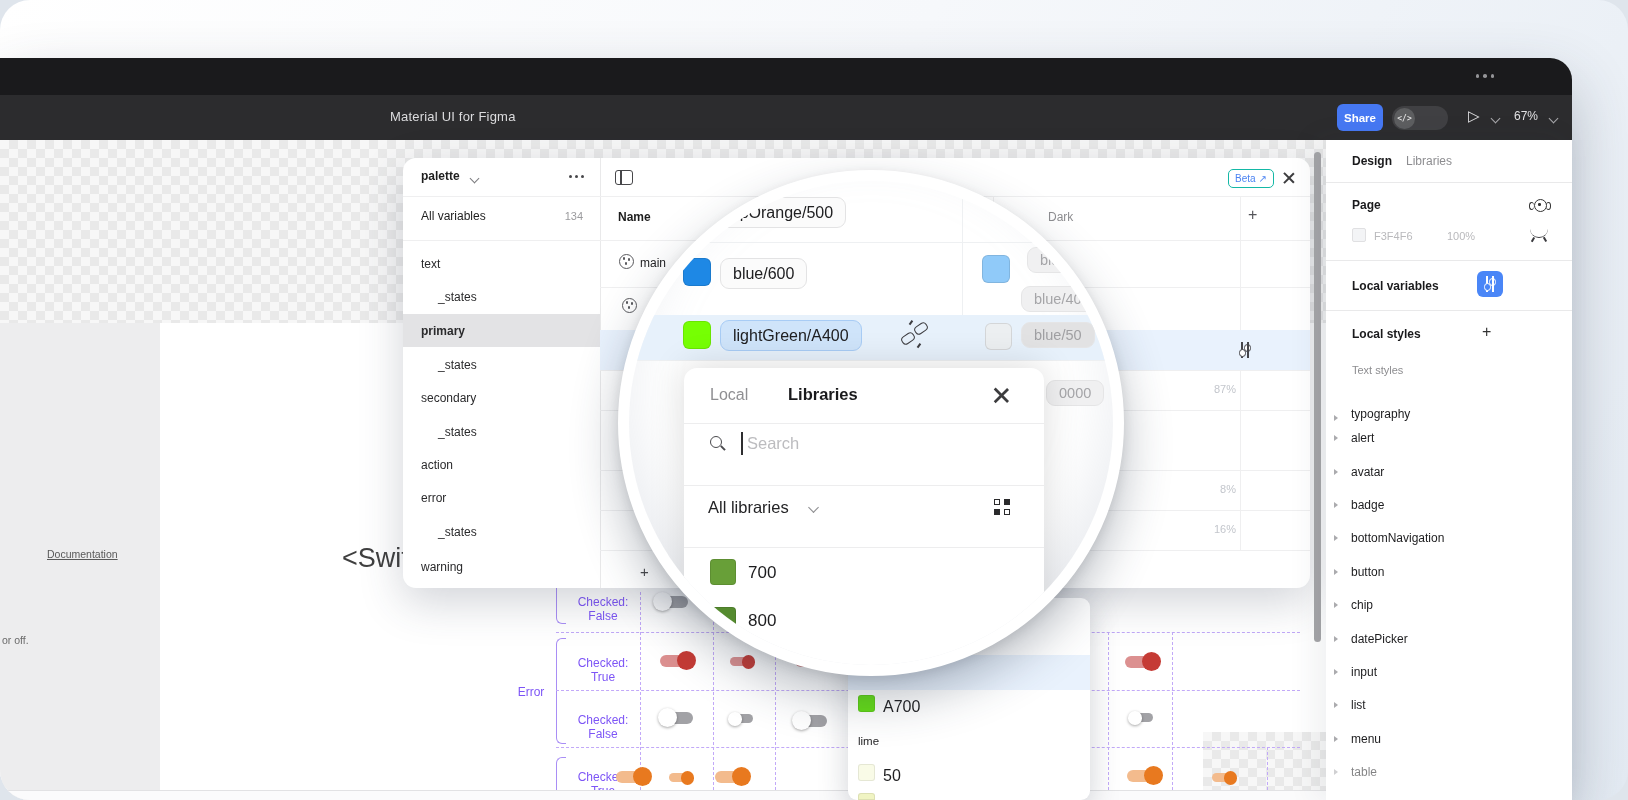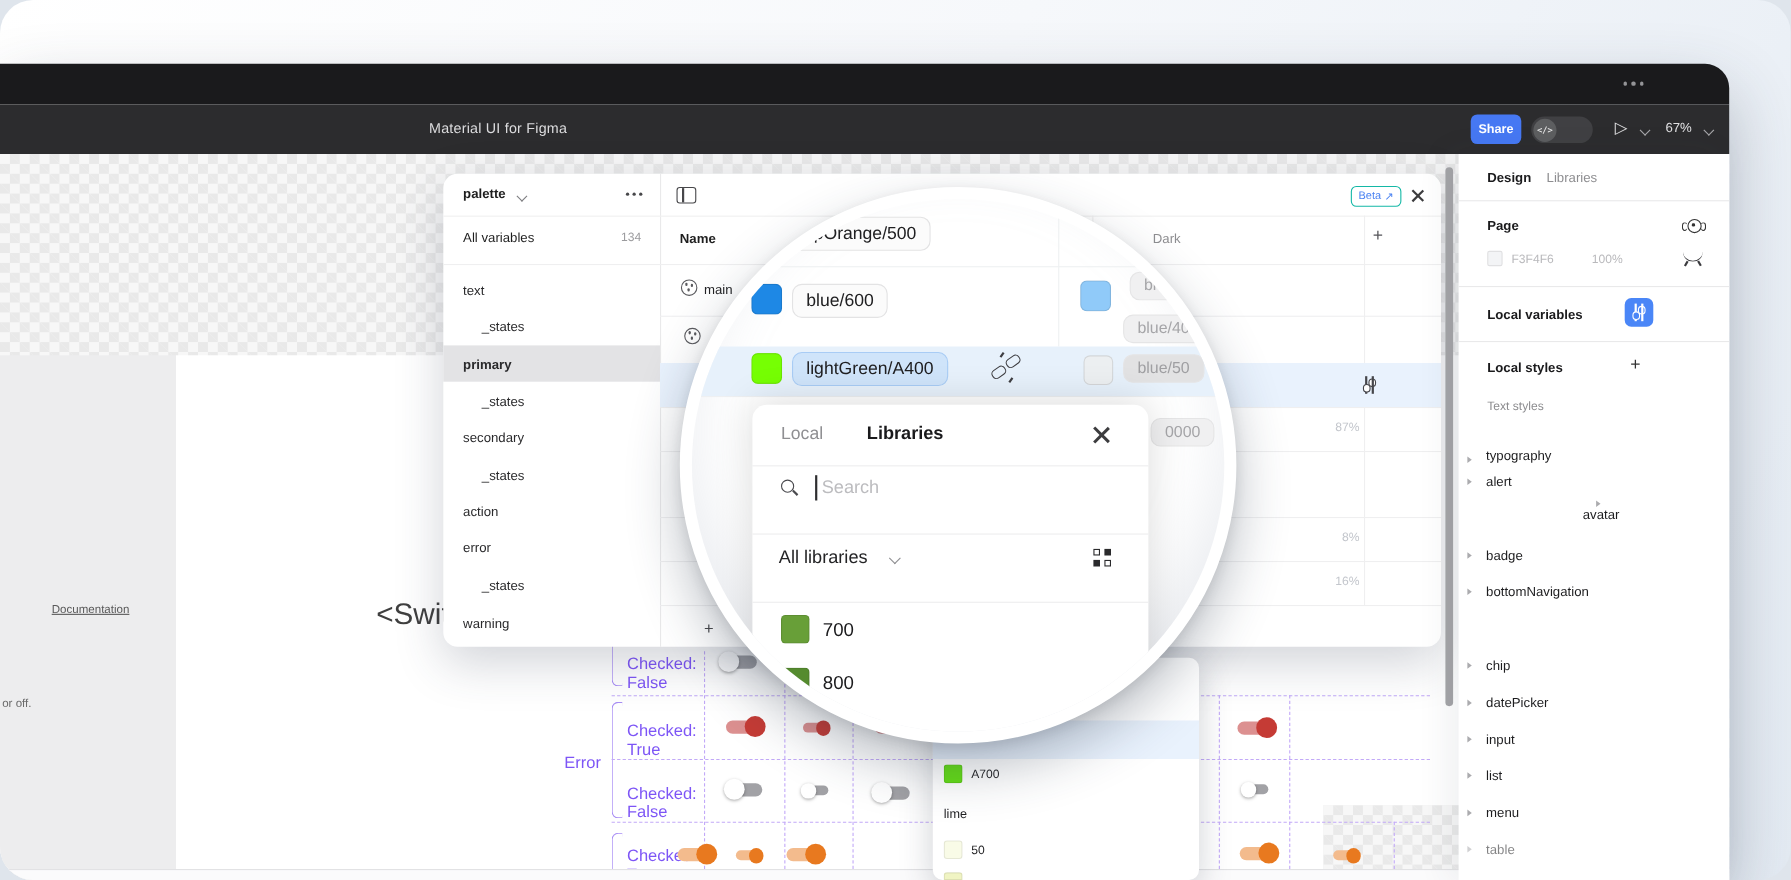--- a/index.html
+++ b/index.html
@@ -34,21 +34,21 @@
   #doc-fragment{left:2px;top:311px;font-size:10.5px;color:#6b6b6b;}
   #switch-frame{left:160px;top:183px;width:1185px;height:607px;background:#ffffff;}
   #frame-title{left:182px;top:220px;font-size:27px;color:#3f3f3f;}
   #checker-cut{left:1203px;top:592px;width:142px;height:148px;
     background-color:#f7f7f7;
     background-image:linear-gradient(45deg,#e9e9e9 25%,transparent 25%,transparent 75%,#e9e9e9 75%),
                      linear-gradient(45deg,#e9e9e9 25%,transparent 25%,transparent 75%,#e9e9e9 75%);
     background-size:18px 18px;background-position:0 0,9px 9px;}
   #bottom-strip{left:0;top:790px;width:1572px;height:10px;background:#fbfbfc;border-top:1px solid #e2e2e4;}
   
-  .ann-label{font-size:15px;color:#7d55f6;width:66px;text-align:left;}
+  .ann-label{font-size:12px;color:#7d55f6;width:66px;text-align:center;}
   .dash-v{border-left:1.5px dashed #c2a9f8;width:0;}
   .dash-h{border-top:1.5px dashed #c2a9f8;height:0;}
   .bracket{width:9px;border-left:1.5px solid #a98ef5;border-top:1.5px solid #a98ef5;border-bottom:1.5px solid #a98ef5;border-radius:6px 0 0 6px;}
   
   .tgl{width:36px;height:20px;}
   .tgl .tr{position:absolute;left:1px;top:4px;width:33px;height:12px;border-radius:7px;}
   .tgl .kn{position:absolute;top:0px;width:19px;height:19px;border-radius:50%;}
   .tgl.small{width:25px;height:15px;}
   .tgl.small .tr{width:23px;height:9px;top:3px;}
   .tgl.small .kn{width:13.5px;height:13.5px;top:1px;}
@@ -98,21 +98,21 @@
   .sliders::before,.sliders::after{content:"";position:absolute;top:0;width:1.6px;height:16px;background:#45454a;}
   .sliders::before{left:3px;} .sliders::after{right:3px;}
   .sliders i{position:absolute;width:5.5px;height:5.5px;border-radius:50%;background:#fff;border:1.6px solid #45454a;}
   .sliders i.a{left:0.8px;top:7px;} .sliders i.b{right:0.8px;top:2px;}
   #add-var{left:240px;top:405px;font-size:15px;color:#47474a;}
   
   #dropdown{left:848px;top:598px;width:242px;height:202px;background:#fff;border-radius:9px;
             box-shadow:0 10px 30px rgba(40,50,70,.22);z-index:30;}
   #dd-selected{left:0;top:57px;width:242px;height:35px;background:#e9f2fd;}
   .dd-swatch{width:17px;height:17px;border-radius:3px;border:1px solid rgba(0,0,0,.08);box-sizing:border-box;}
-  .dd-label{font-size:11px;color:#1f1f21;}
+  .dd-label{font-size:16px;color:#1f1f21;}
   
   #magnifier{left:618px;top:170px;width:484px;height:484px;border-radius:50%;border:11px solid #ffffff;
              background:#fff;box-shadow:0 22px 48px rgba(45,55,75,.32),0 4px 12px rgba(0,0,0,.10);z-index:40;}
   #mag-inner{position:absolute;left:0;top:0;width:484px;height:484px;border-radius:50%;overflow:hidden;background:#fff;
              box-shadow:inset 0 -34px 55px rgba(150,160,178,.20);}
   .mag-grid{position:absolute;background:#eef0f2;}
   #mag-hl{position:absolute;left:0;top:134px;width:484px;height:45px;background:#e7f1fb;}
   .mag-swatch{position:absolute;width:28px;height:28px;border-radius:6px;border:1px solid rgba(0,0,0,.10);box-sizing:border-box;}
   .mag-chip{position:absolute;height:31px;border-radius:9px;background:#fbfbfb;border:1.6px solid #e3e3e4;
             display:flex;align-items:center;padding:0 12px;font-size:16px;color:#202022;box-sizing:border-box;}
@@ -418,31 +418,35 @@
     <span class="sb" id="sb-styles-add">+</span>
     <span class="sb" id="sb-textstyles">Text styles</span>
     <div class="sb ts-item" style="top:248px;align-items:flex-end;">
         <i class="tri"></i>
         <span>typography</span>
       </div>
     <div class="sb ts-item" style="top:281px;">
         <i class="tri"></i>
         <span>alert</span>
       </div>
-    <div class="sb ts-item" style="top:315px;flex-direction:column;">
+    <div class="sb ts-item" style="top:315px;">
         <i class="tri"></i>
         <span>avatar</span>
       </div>
     <div class="sb ts-item" style="top:348px;">
         <i class="tri"></i>
         <span>badge</span>
       </div>
     <div class="sb ts-item" style="top:381px;">
         <i class="tri"></i>
         <span>bottomNavigation</span>
+      </div>
+    <div class="sb ts-item" style="top:415px;">
+        <i class="tri"></i>
+        <span>button</span>
       </div>
     <div class="sb ts-item" style="top:448px;">
         <i class="tri"></i>
         <span>chip</span>
       </div>
     <div class="sb ts-item" style="top:482px;">
         <i class="tri"></i>
         <span>datePicker</span>
       </div>
     <div class="sb ts-item" style="top:515px;">

